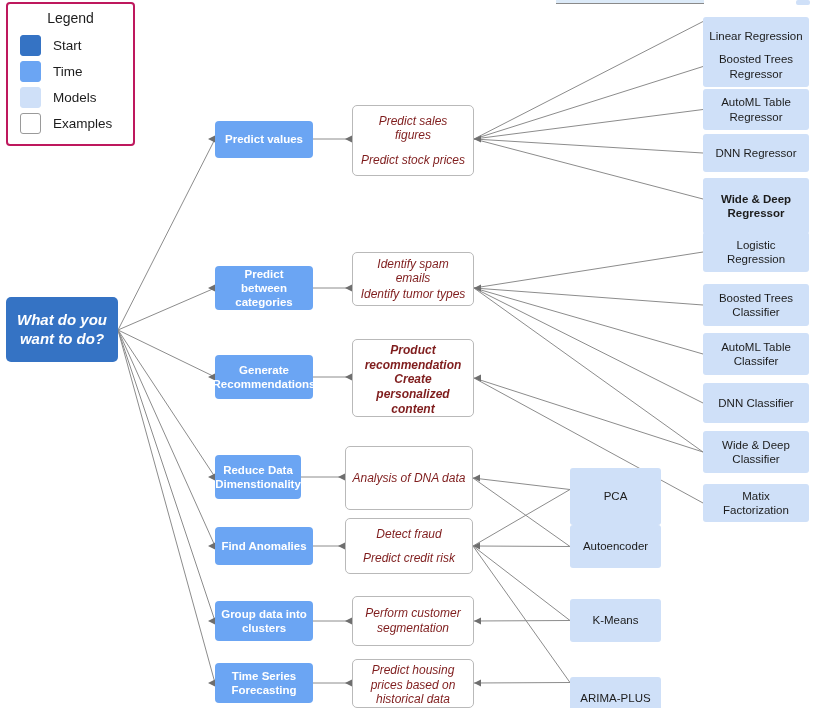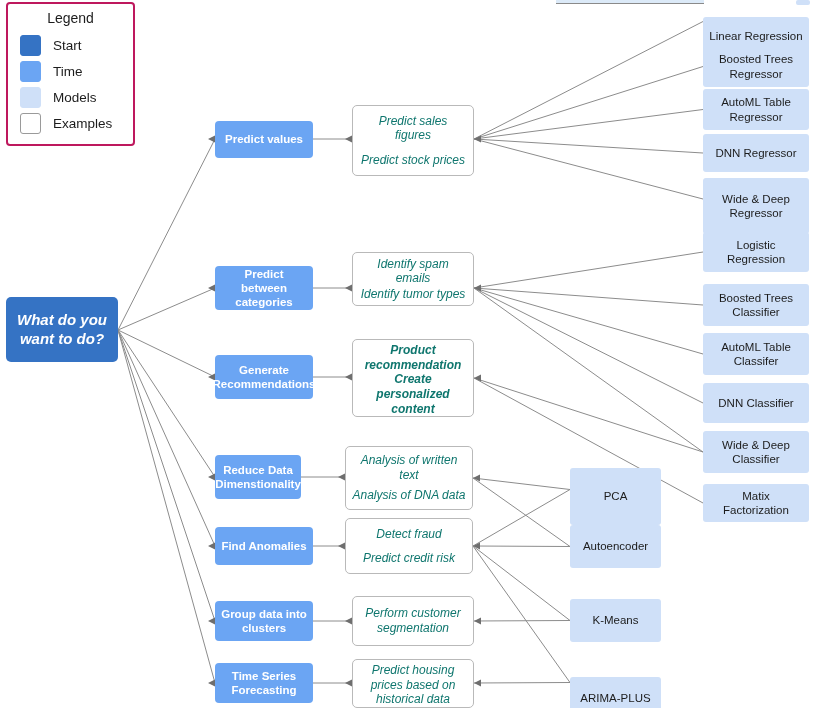--- a/index.html
+++ b/index.html
@@ -17,21 +17,21 @@
   }
   .node-start{
     background:#3573c4;color:#ffffff;font-style:italic;font-weight:bold;
     font-size:15px;border-radius:5px;padding:4px 6px;
   }
   .node-task{
     background:#6ba5f3;color:#ffffff;font-weight:bold;font-size:11.5px;
     padding:3px 5px;
   }
   .node-example{
-    background:#ffffff;color:#0f766e;font-style:italic;font-size:12px;
+    background:#ffffff;color:#7f1d1d;font-style:italic;font-size:12px;
     border:1px solid #b9b9b9;border-radius:5px;padding:3px 6px;
     flex-direction:column;justify-content:space-around;
   }
   .node-example .ex-line{display:block;width:100%;}
   .node-model{
     background:#cfe0f8;color:#1c1c1c;font-size:11.5px;padding:3px 5px;
     border-radius:3px;
   }
 
   #legend{
@@ -161,40 +161,39 @@
       </div>
       <div class="node node-example" style="left: 352px; top: 252px; width: 122px; height: 54px;">
         <span class="ex-line">Identify spam emails</span>
         <span class="ex-line">Identify tumor types</span>
       </div>
       <div class="node node-example" style="left: 352px; top: 339px; width: 122px; height: 78px; font-weight: bold;">
         <span class="ex-line">Product recommendation</span>
         <span class="ex-line">Create personalized content</span>
       </div>
       <div class="node node-example" style="left: 345px; top: 446px; width: 128px; height: 64px;">
-        <span class="ex-line">Analysis of written text</span>
         <span class="ex-line">Analysis of DNA data</span>
       </div>
       <div class="node node-example" style="left: 345px; top: 518px; width: 128px; height: 56px;">
         <span class="ex-line">Detect fraud</span>
         <span class="ex-line">Predict credit risk</span>
       </div>
       <div class="node node-example" style="left: 352px; top: 596px; width: 122px; height: 50px;">
         <span class="ex-line">Perform customer segmentation</span>
       </div>
       <div class="node node-example" style="left: 352px; top: 659px; width: 122px; height: 49px;">
         <span class="ex-line">Predict housing prices based on historical data</span>
       </div>
     </div>
   <div id="model-layer">
       <div class="node node-model" style="left: 703px; top: 17px; width: 106px; height: 39px;">Linear Regression</div>
       <div class="node node-model" style="left: 703px; top: 46px; width: 106px; height: 41px;">Boosted Trees Regressor</div>
       <div class="node node-model" style="left: 703px; top: 89px; width: 106px; height: 41px;">AutoML Table Regressor</div>
       <div class="node node-model" style="left: 703px; top: 134px; width: 106px; height: 38px;">DNN Regressor</div>
-      <div class="node node-model" style="left: 703px; top: 178px; width: 106px; height: 56px;">Wide &amp; Deep Regressor</div>
+      <div class="node node-model" style="left: 703px; top: 178px; width: 106px; height: 56px; font-weight: bold;">Wide &amp; Deep Regressor</div>
       <div class="node node-model" style="left: 703px; top: 232px; width: 106px; height: 40px;">Logistic Regression</div>
       <div class="node node-model" style="left: 703px; top: 284px; width: 106px; height: 42px;">Boosted Trees Classifier</div>
       <div class="node node-model" style="left: 703px; top: 333px; width: 106px; height: 42px;">AutoML Table Classifer</div>
       <div class="node node-model" style="left: 703px; top: 383px; width: 106px; height: 40px;">DNN Classifier</div>
       <div class="node node-model" style="left: 703px; top: 431px; width: 106px; height: 42px;">Wide &amp; Deep Classifier</div>
       <div class="node node-model" style="left: 703px; top: 484px; width: 106px; height: 38px;">Matix Factorization</div>
       <div class="node node-model" style="left: 570px; top: 468px; width: 91px; height: 57px;">PCA</div>
       <div class="node node-model" style="left: 570px; top: 525px; width: 91px; height: 43px;">Autoencoder</div>
       <div class="node node-model" style="left: 570px; top: 599px; width: 91px; height: 43px;">K-Means</div>
       <div class="node node-model" style="left: 570px; top: 661px; width: 91px; height: 43px; margin-top: 16px;">ARIMA-PLUS</div>

